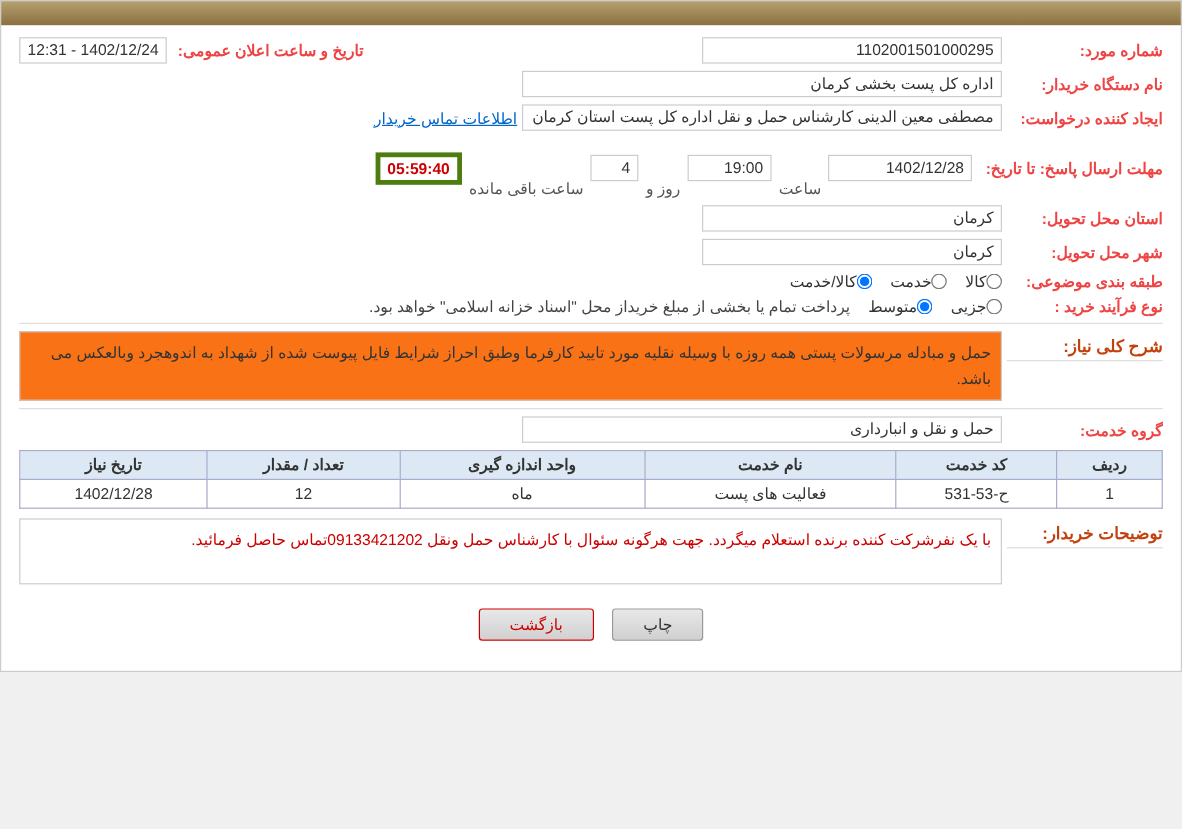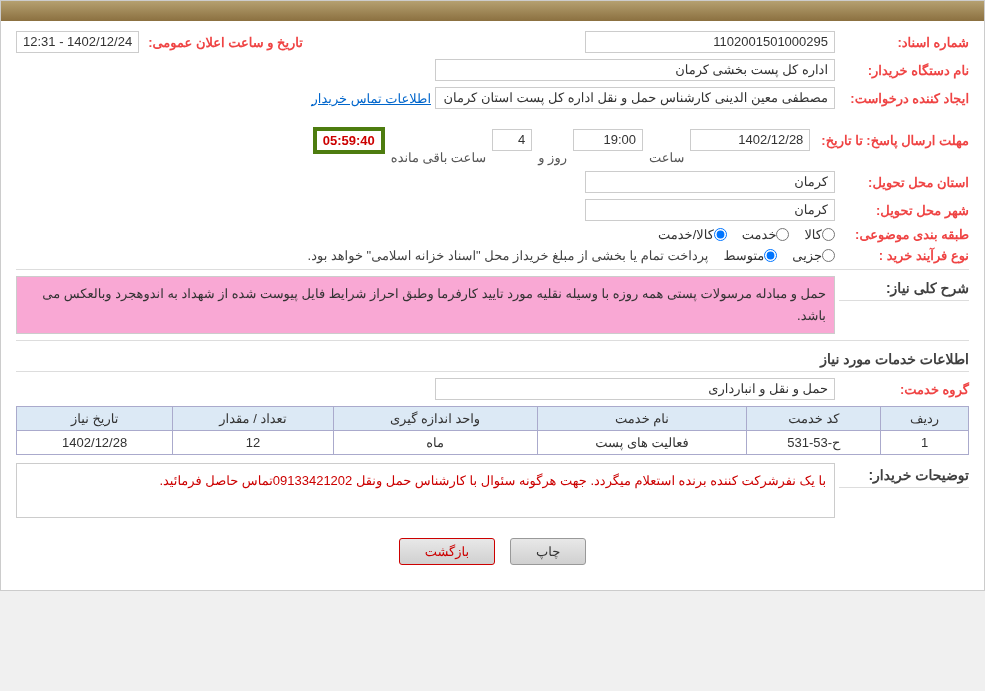--- a/index.html
+++ b/index.html
@@ -93,31 +93,31 @@
     }
     .radio-item {
       display: flex;
       align-items: center;
       gap: 0;
     }
     .radio-item input[type="radio"] {
       margin: 0;
     }
     .section-header {
-      color: #404040;
+      color: #c2410c;
       font-weight: bold;
       font-size: 14px;
       padding: 4px 0;
       border-bottom: 1px solid #ddd;
       margin-bottom: 6px;
     }
     .description-box {
       border: 1px solid #ccc;
       padding: 6px 8px;
-      background: #f9a8d4;
+      background: #f97316;
       min-height: 55px;
       width: 100%;
       text-align: right;
       line-height: 1.7;
     }
     .service-info-row {
       display: flex;
       align-items: center;
       gap: 4px;
       margin-bottom: 6px;
@@ -125,21 +125,21 @@
     .table-container {
       width: 100%;
       border-collapse: collapse;
       margin-bottom: 8px;
     }
     .table-container th {
       background: #dce9f5;
       border: 1px solid #aac;
       padding: 4px 8px;
       text-align: center;
-      font-weight: normal;
+      font-weight: bold;
       color: #333;
     }
     .table-container td {
       border: 1px solid #aac;
       padding: 4px 8px;
       text-align: center;
       background: #fff;
     }
     .buyer-notes-row {
       display: flex;
@@ -188,21 +188,21 @@
     }
   </style>
 </head>
 <body>
 
 <div class="page-wrapper">
   <div class="page-header"></div>
   <div class="content main-section">
 
     <div class="info-row">
-      <span class="label">شماره اسناد:</span>
+      <span class="label">شماره مورد:</span>
       <span class="value-box value-box-medium">1102001501000295</span>
       <span style="flex:1;"></span>
       <span class="label">تاریخ و ساعت اعلان عمومی:</span>
       <span class="value-box value-box-small">1402/12/24 - 12:31</span>
     </div>
 
     <div class="info-row">
       <span class="label">نام دستگاه خریدار:</span>
       <span class="value-box value-box-wide">اداره کل پست بخشی کرمان</span>
     </div>
@@ -269,21 +269,20 @@
 
     <hr class="divider">
 
     <div class="info-row" style="align-items: flex-start;">
       <span class="label section-header" style="min-width:130px;">شرح کلی نیاز:</span>
       <div class="description-box">حمل و مبادله مرسولات پستی همه روزه با وسیله نقلیه مورد تایید کارفرما  وطبق احراز شرایط فایل پیوست شده از شهداد به اندوهجرد وبالعکس می باشد.</div>
     </div>
 
     <hr class="divider">
 
-    <div class="section-header">اطلاعات خدمات مورد نیاز</div>
 
     <div class="service-info-row">
       <span class="label">گروه خدمت:</span>
       <span class="value-box value-box-wide">حمل و نقل و انبارداری</span>
     </div>
 
     <table class="table-container">
       <thead>
         <tr>
           <th>ردیف</th>

